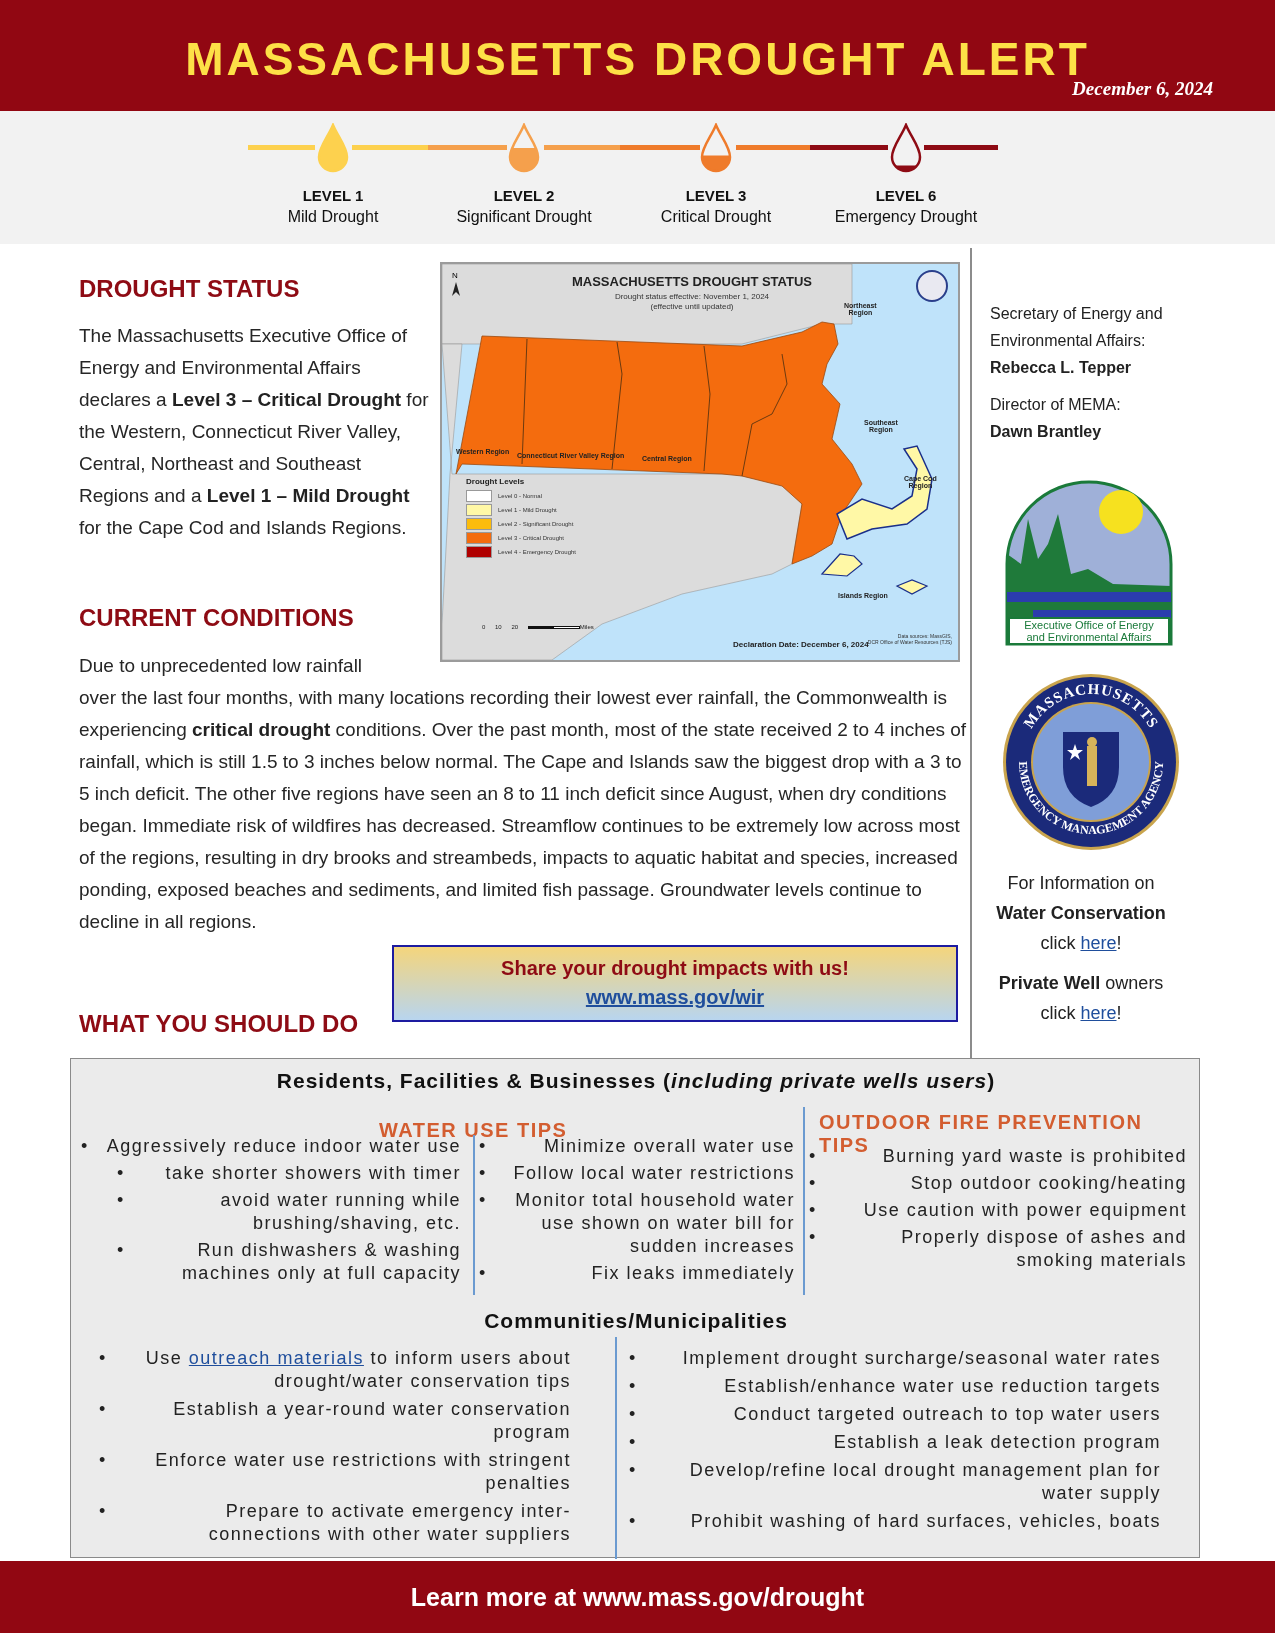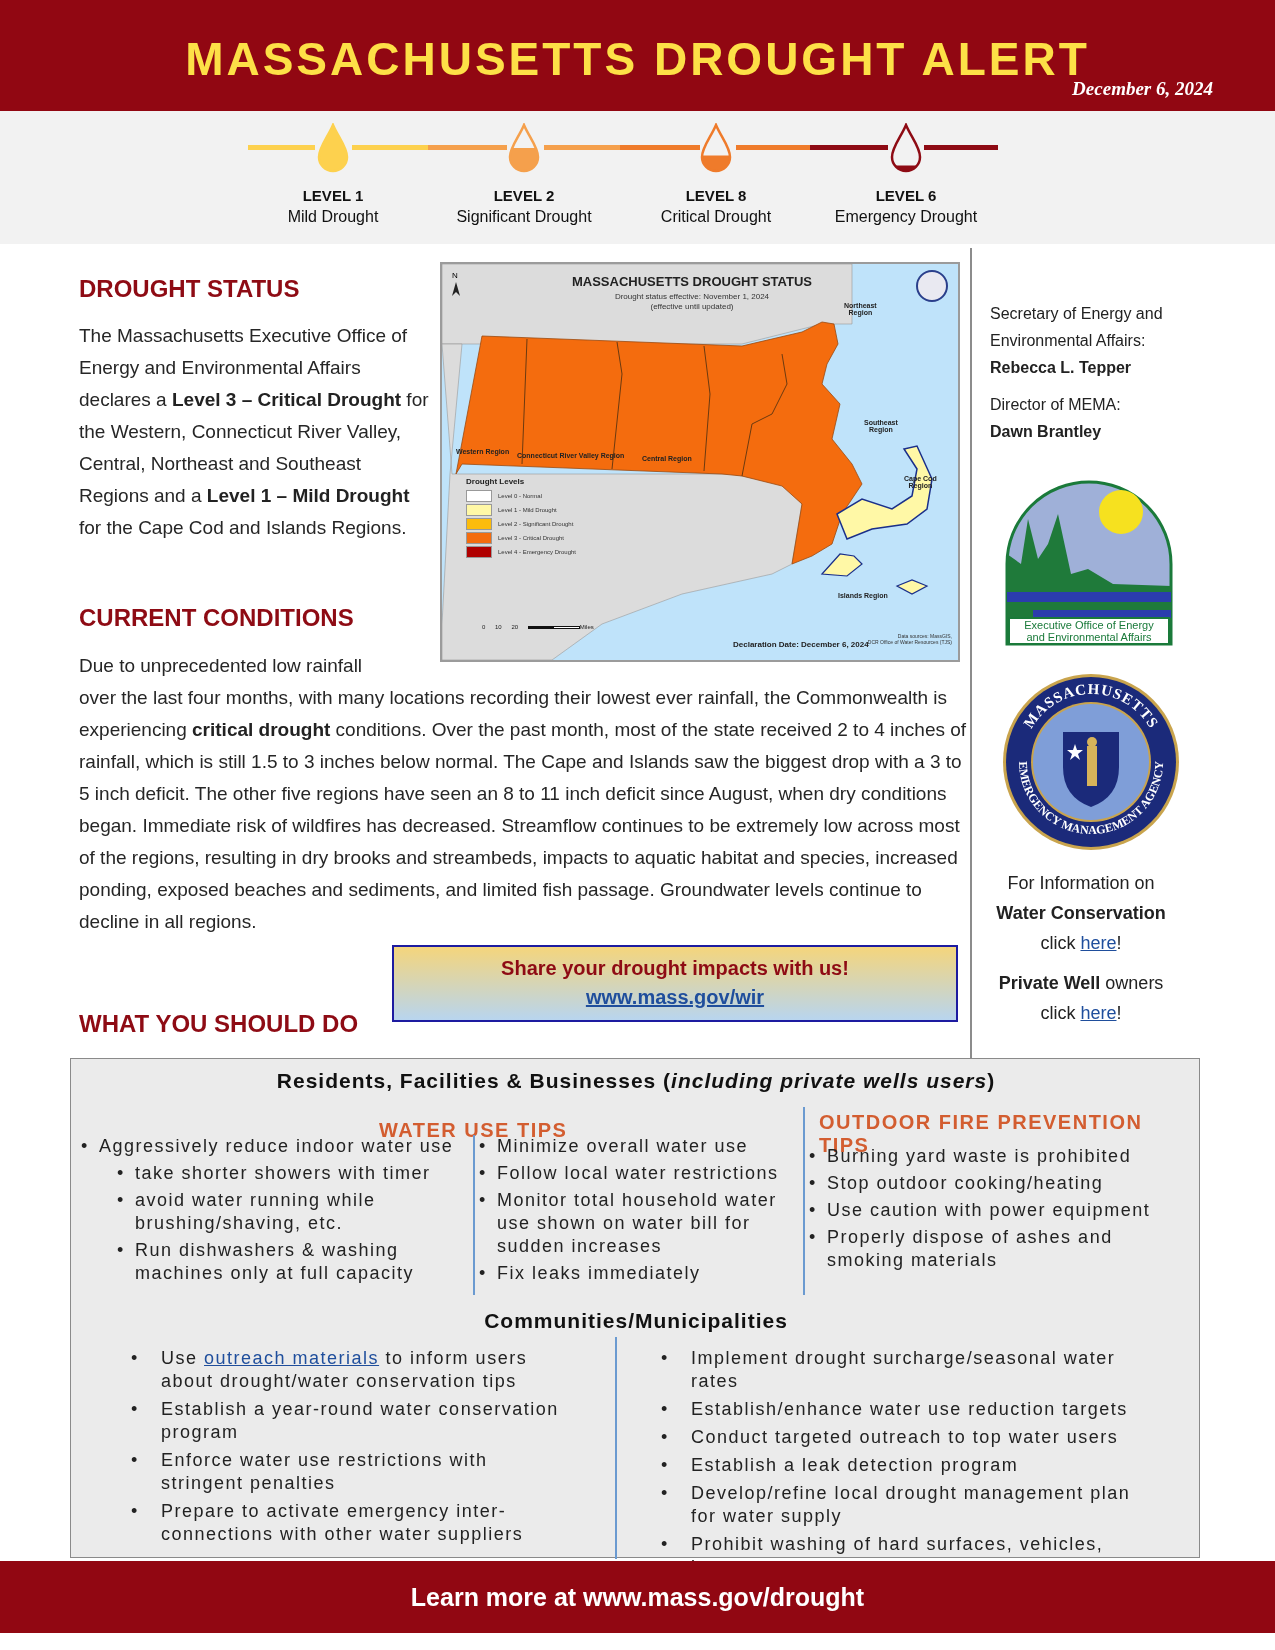--- a/index.html
+++ b/index.html
@@ -30,24 +30,24 @@
   .link { color: #1f4e9c; text-decoration: underline; cursor: pointer; }
 
   .share-box { position: absolute; left: 392px; top: 945px; width: 566px; height: 77px; border: 2px solid #1d1ba0; background: linear-gradient(#f4d57c, #b8d5ef); text-align: center; }
   .share-box .t1 { color: #8e0b14; font-weight: bold; font-size: 20px; margin-top: 10px; }
   .share-box .t2 { font-size: 20px; font-weight: bold; margin-top: 6px; }
 
   .tips-box { position: absolute; left: 70px; top: 1058px; width: 1130px; height: 500px; background: #ebebeb; border: 1.5px solid #8a8a8a; }
   .tips-box .h-main { position: absolute; left: 0; width: 1130px; top: 10px; text-align: center; font-weight: bold; font-size: 21px; letter-spacing: 1px; color: #111; }
   .tips-box .h-orange { position: absolute; color: #d35d30; font-weight: bold; font-size: 20px; letter-spacing: 1.5px; }
   .tips-list { position: absolute; list-style: none; font-size: 18px; letter-spacing: 1.5px; color: #222; line-height: 23px; }
-  .tips-list li { position: relative; padding-left: 20px; margin-bottom: 4px; }
+  .tips-list li { position: relative; padding-left: 20px; margin-bottom: 4px; text-align: right; }
   .tips-list li::before { content: "\2022"; position: absolute; left: 2px; top: 0; }
   .tips-list li.sub { margin-left: 36px; }
-  .tips-list.wide li { padding-left: 58px; margin-bottom: 5px; margin-left: 32px; }
+  .tips-list.wide li { padding-left: 58px; margin-bottom: 5px; }
   .tips-list.wide li::before { left: 28px; }
   .col-divider { position: absolute; width: 2px; background: #6b9ad0; }
 
   .footer { position: absolute; left: 0; top: 1561px; width: 1275px; height: 72px; background: #910712; color: #fff; text-align: center; font-weight: bold; font-size: 25px; line-height: 72px; }
 </style>
 </head>
 <body>
 
 <div class="header">
   <div class="title">MASSACHUSETTS DROUGHT ALERT</div>
@@ -92,21 +92,21 @@
     <svg class="drop" viewBox="0 0 34 50" style="left: 699px;">
       <defs>
         <clipPath id="dc2">
           <path d="M17,2 C12,14 3,24 3,34 A14,14 0 0 0 31,34 C31,24 22,14 17,2 Z"></path>
         </clipPath>
       </defs>
       <rect x="0" y="32.5" width="34" height="50" fill="#ef7b2b" clip-path="url(#dc2)"></rect>
       <path d="M17,2 C12,14 3,24 3,34 A14,14 0 0 0 31,34 C31,24 22,14 17,2 Z" fill="none" stroke="#ef7b2b" stroke-width="2.5"></path>
     </svg>
     <div class="level-label" style="left: 616px;">
-      <span class="lv">LEVEL 8</span>
+      <span class="lv">LEVEL 3</span>
       <span class="nm">Critical Drought</span>
     </div>
     <svg class="drop" viewBox="0 0 34 50" style="left: 889px;">
       <defs>
         <clipPath id="dc3">
           <path d="M17,2 C12,14 3,24 3,34 A14,14 0 0 0 31,34 C31,24 22,14 17,2 Z"></path>
         </clipPath>
       </defs>
       <rect x="0" y="42.5" width="34" height="50" fill="#8e0b14" clip-path="url(#dc3)"></rect>
       <path d="M17,2 C12,14 3,24 3,34 A14,14 0 0 0 31,34 C31,24 22,14 17,2 Z" fill="none" stroke="#8e0b14" stroke-width="2.5"></path>

